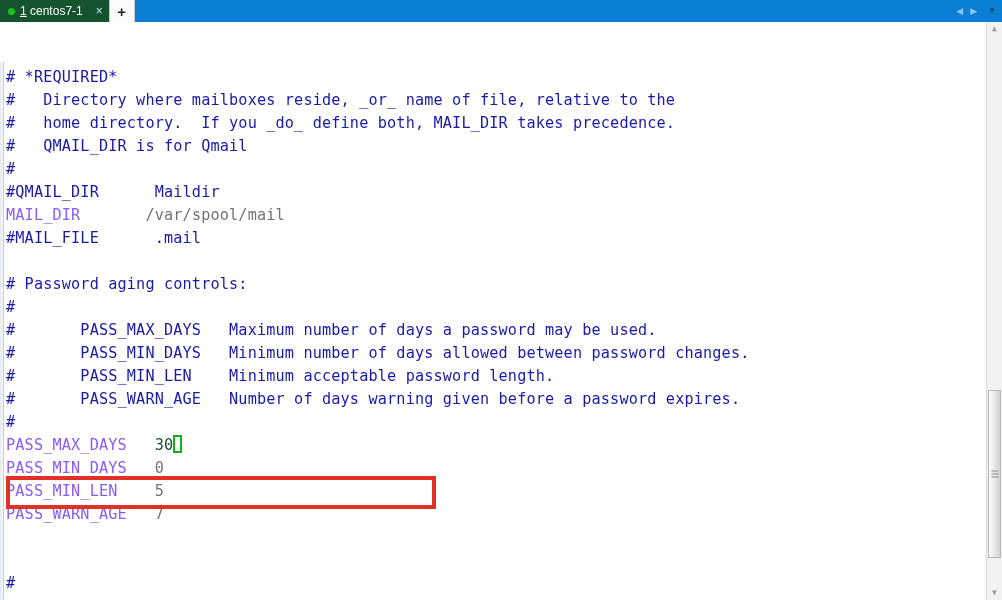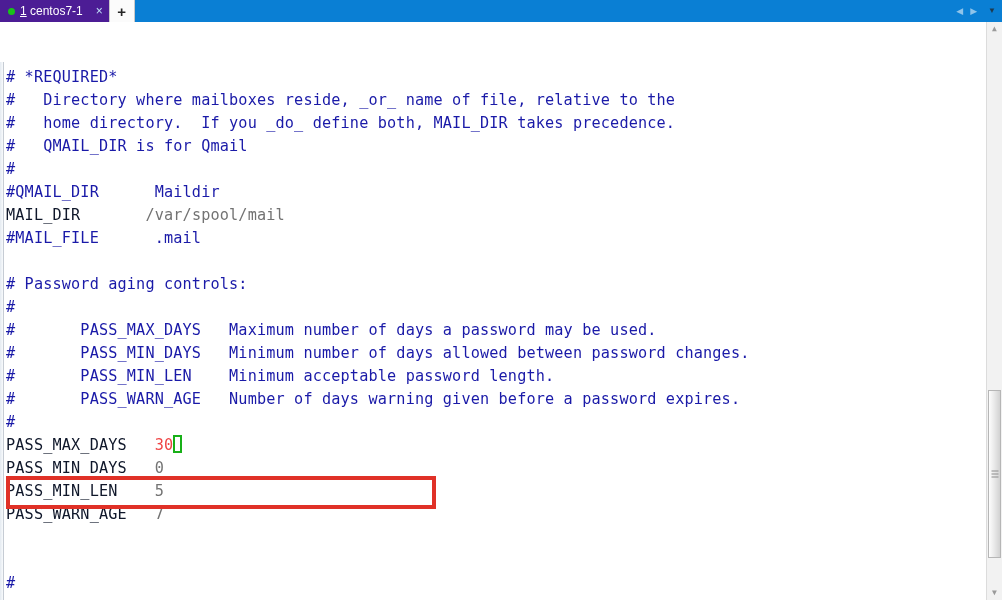--- a/index.html
+++ b/index.html
@@ -32,21 +32,21 @@
     display: flex;
     align-items: stretch;
     font-family: "Liberation Sans", sans-serif;
   }
   .tab {
     display: flex;
     align-items: center;
     gap: 5px;
     height: 22px;
     padding: 0 6px 0 8px;
-    background: #4c1d95;
+    background: #14532d;
     color: #ffffff;
     font-size: 12px;
     box-sizing: border-box;
     cursor: default;
   }
   .tab .dot {
     width: 7px;
     height: 7px;
     border-radius: 50%;
     background: #19c219;
@@ -130,23 +130,23 @@
     top: 4px;
     width: 975px;
     font-family: "DejaVu Sans Mono", "Liberation Mono", monospace;
     font-size: 15.2px;
     line-height: 23px;
     white-space: pre;
     letter-spacing: 0.15px;
   }
   .line { height: 23px; }
   .c-comment { color: #1a1aa8; }
-  .c-var     { color: #0f172a; }
+  .c-var     { color: #8b5cf6; }
   .c-val     { color: #737373; }
-  .c-valdark { color: #ef4444; }
+  .c-valdark { color: #14532d; }
 
   .cursor-box {
     display: inline-block;
     width: 9px;
     height: 18px;
     border: 2px solid #18b018;
     box-sizing: border-box;
     vertical-align: -3px;
   }
 

